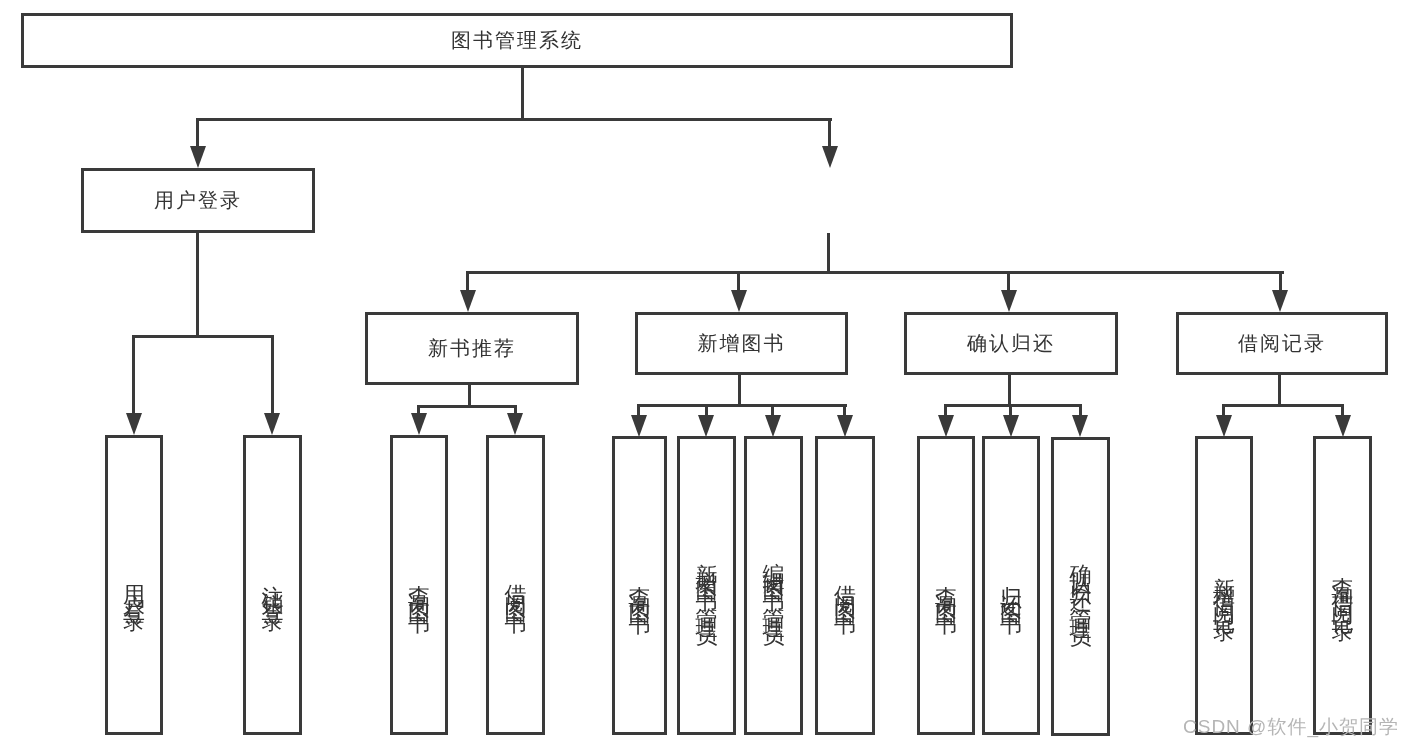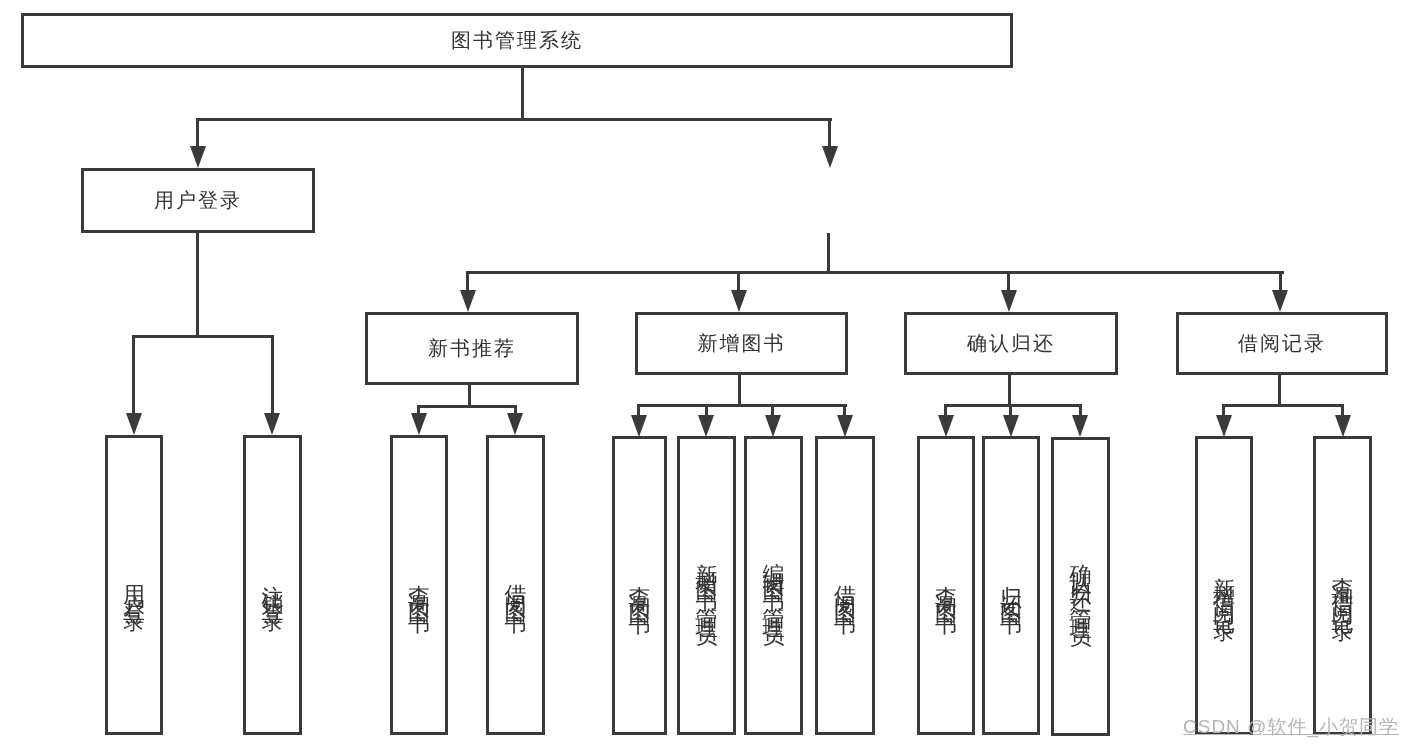--- a/index.html
+++ b/index.html
@@ -57,21 +57,20 @@
   }
   .watermark {
     position: absolute;
     left: 1183px;
     top: 714px;
     font-size: 19px;
     color: var(--wm);
     letter-spacing: 1px;
     z-index: 10;
     white-space: nowrap;
-    text-decoration: underline;
   }
 </style>
 </head>
 <body>
 
 <div class="canvas">
 
   <div class="layer" id="connectors">
       <div class="cline" style="left: 521px; top: 68px; width: 3px; height: 52px;"></div>
       <div class="cline" style="left: 196px; top: 118px; width: 636px; height: 3px;"></div>

